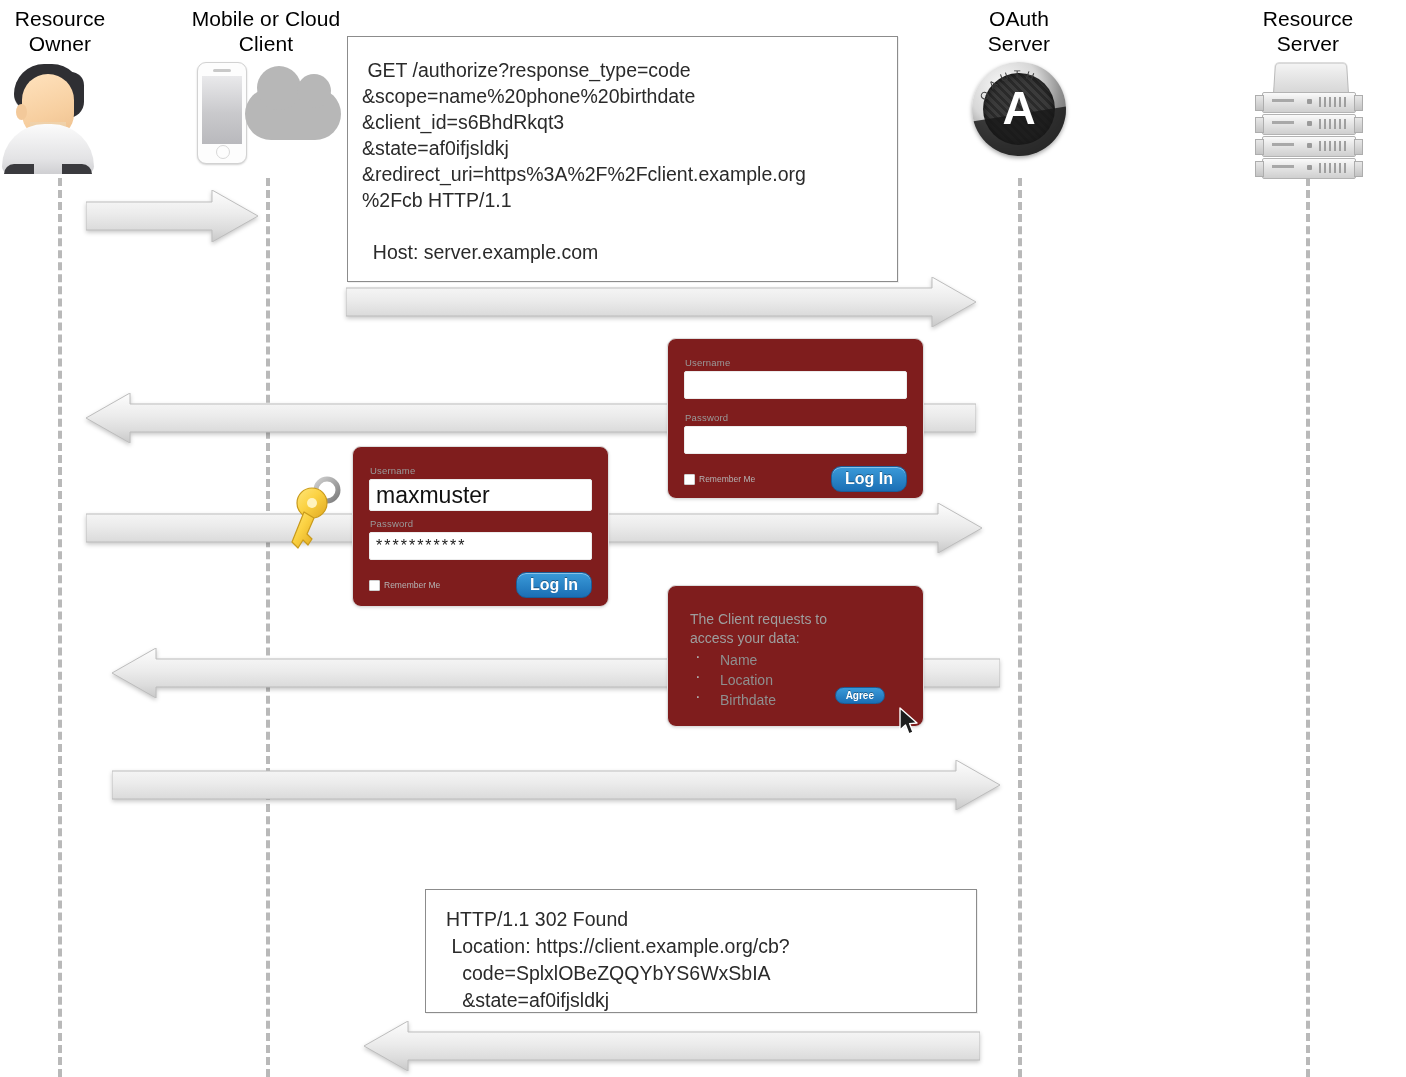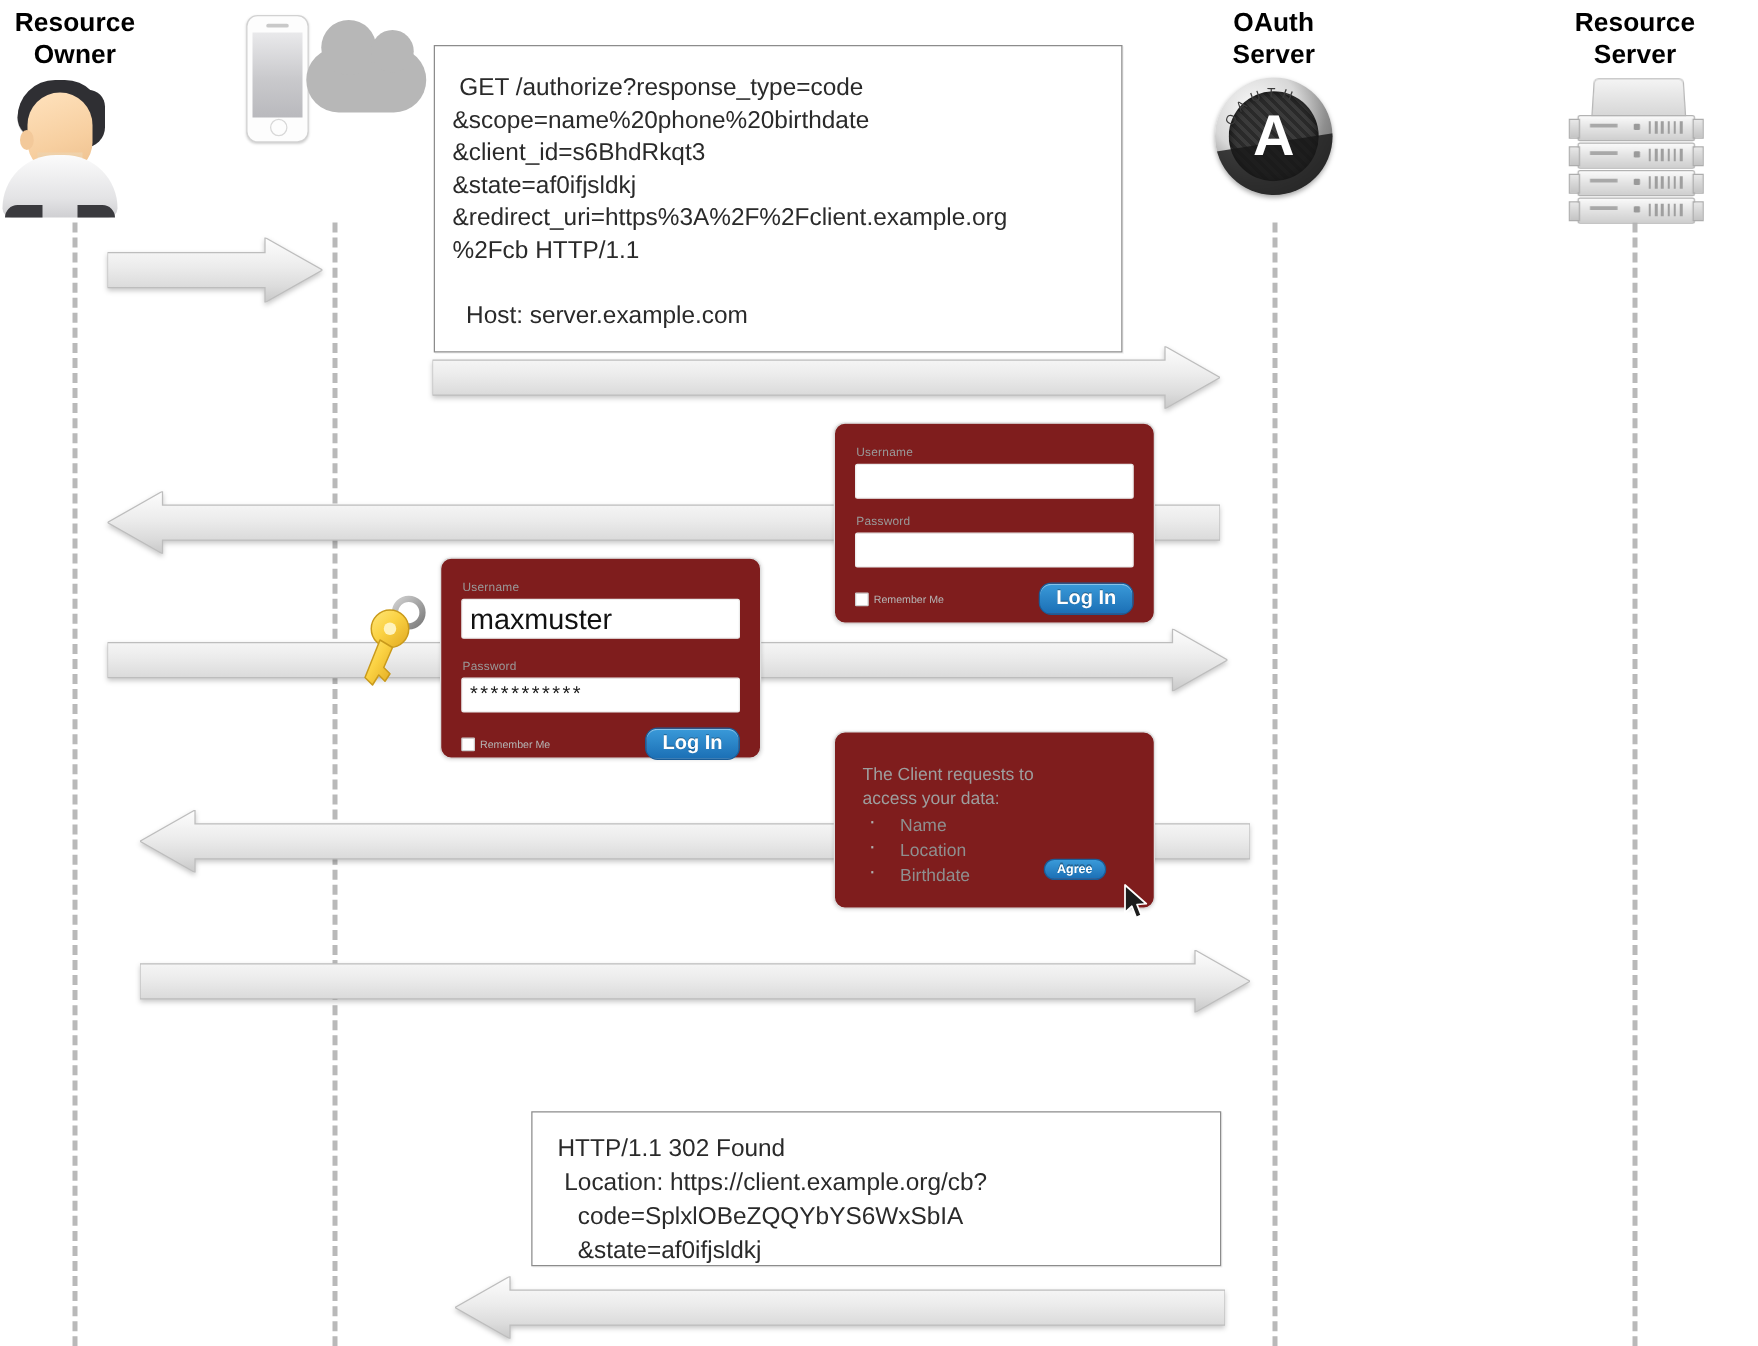--- a/index.html
+++ b/index.html
@@ -12,21 +12,21 @@
   .stage{position:absolute;left:0;top:0;width:1406px;height:1077px;}
 
   
   .lifeline{
     position:absolute;width:0;border-left:4px dashed #b9b9b9;
   }
 
   
   .actor{position:absolute;text-align:center;}
   .actor-label{
-    font-weight:bold;font-size:21px;line-height:25px;color:#000;
+    font-weight:normal;font-size:21px;line-height:25px;color:#000;
     white-space:pre-line;letter-spacing:.1px;
   }
   .actor-icon{margin:6px auto 0;position:relative;}
 
   
   .person{width:96px;height:112px;position:relative;}
   .person .hair{
     position:absolute;left:14px;top:2px;width:68px;height:46px;
     background:#2f2f33;border-radius:34px 34px 18px 18px;
     box-shadow:0 1px 0 rgba(0,0,0,.25);
@@ -233,20 +233,22 @@
         <div class="ear"></div>
         <div class="collar"></div>
         <div class="body"></div>
         <div class="shoulderL"></div>
         <div class="shoulderR"></div>
       </div>
     </div>
   </div>
 
   <div class="actor" style="left:172px;top:6px;width:188px;">
+    <div class="actor-label">Mobile or Cloud
+Client</div>
     <div class="actor-icon" style="width:150px;">
       <div class="phonecloud">
         <div class="phone">
             <div class="speaker"></div>
             <div class="screen"></div>
             <div class="home"></div>
           </div>
         <div class="cloud"></div>
       </div>
     </div>
@@ -386,21 +388,21 @@
       <div class="remember">
         <span class="checkbox"></span>
         <span>Remember Me</span>
       </div>
       <button class="btn-login">Log In</button>
     </div>
   </div>
 
   <div class="dialog" style="left:352px;top:446px;width:257px;height:161px;padding:18px 16px 0 16px;box-sizing:border-box;">
     <div class="field-label">Username</div>
-    <div class="field-box filled" style="margin-bottom:17px;height:30px;">maxmuster</div>
+    <div class="field-box filled" style="margin-bottom:7px;height:30px;">maxmuster</div>
     <div class="field-label">Password</div>
     <div class="field-box pw" style="margin-bottom:12px;">***********</div>
     <div class="dialog-footer">
       <div class="remember">
         <span class="checkbox"></span>
         <span>Remember Me</span>
       </div>
       <button class="btn-login">Log In</button>
     </div>
   </div>

